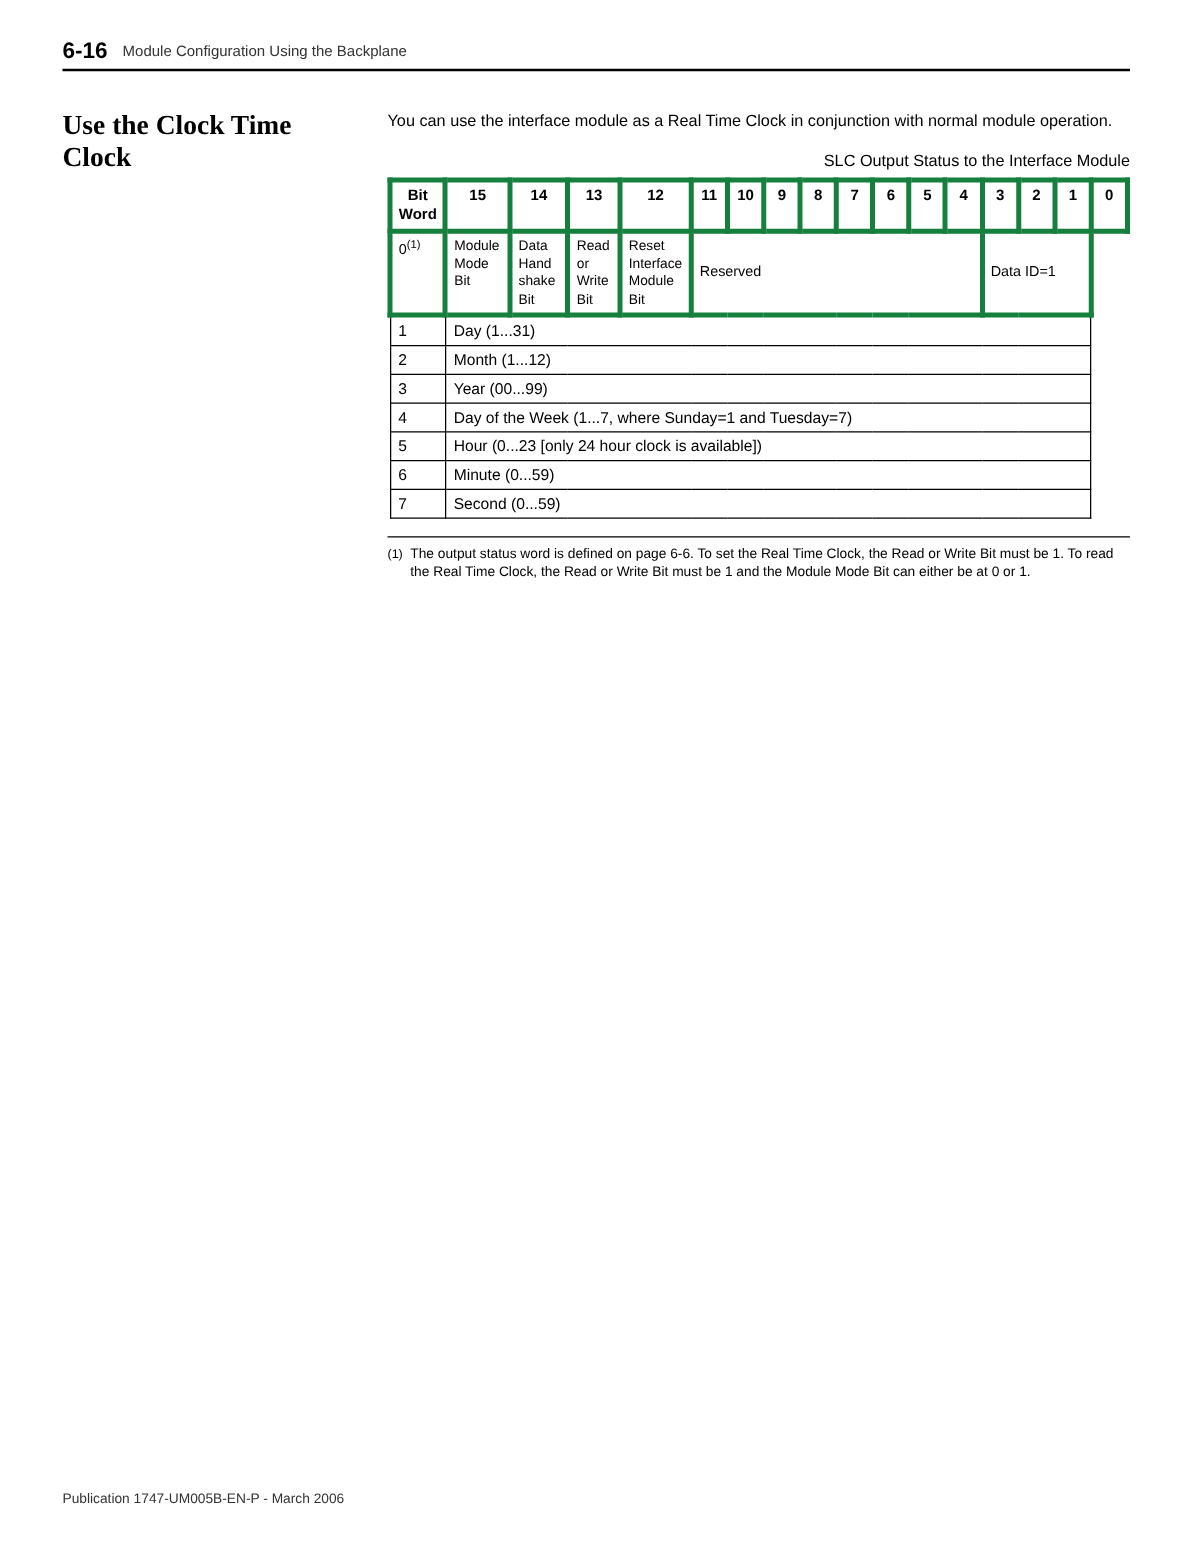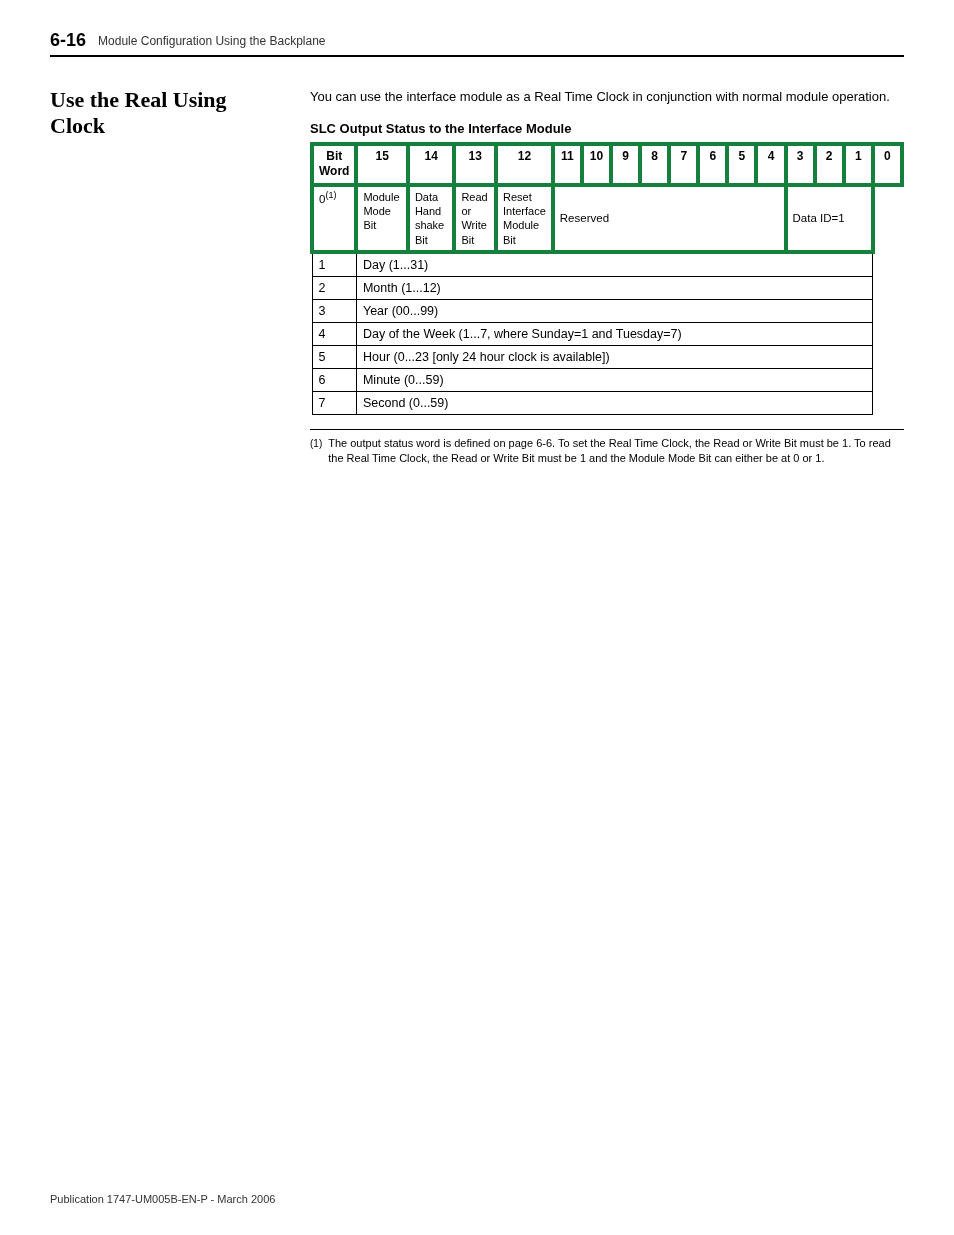--- a/index.html
+++ b/index.html
@@ -62,22 +62,22 @@
       font-size: 13px;
       line-height: 1.5;
       margin-bottom: 14px;
     }
 
     
     .table-section {
       margin-top: 10px;
     }
     .table-title {
-      text-align: left;
-      font-weight: bold;
+      text-align: right;
+      font-weight: normal;
       font-size: 13px;
       margin-bottom: 6px;
     }
 
     
     .main-table {
       width: 100%;
       border-collapse: collapse;
       font-size: 12px;
     }
@@ -171,21 +171,21 @@
 
 <div class="page">
 
   <div class="page-header">
     <span class="page-number">6-16</span>
     <span class="header-title">Module Configuration Using the Backplane</span>
   </div>
 
   <div class="content-section">
     <div class="section-heading">
-      <h2>Use the Real Using Clock</h2>
+      <h2>Use the Clock Time Clock</h2>
     </div>
     <div class="section-body">
       <p>You can use the interface module as a Real Time Clock in conjunction with normal module operation.</p>
 
       <div class="table-section">
         <div class="table-title">SLC Output Status to the Interface Module</div>
 
         <table class="main-table">
           <thead>
             <tr class="header-row">

